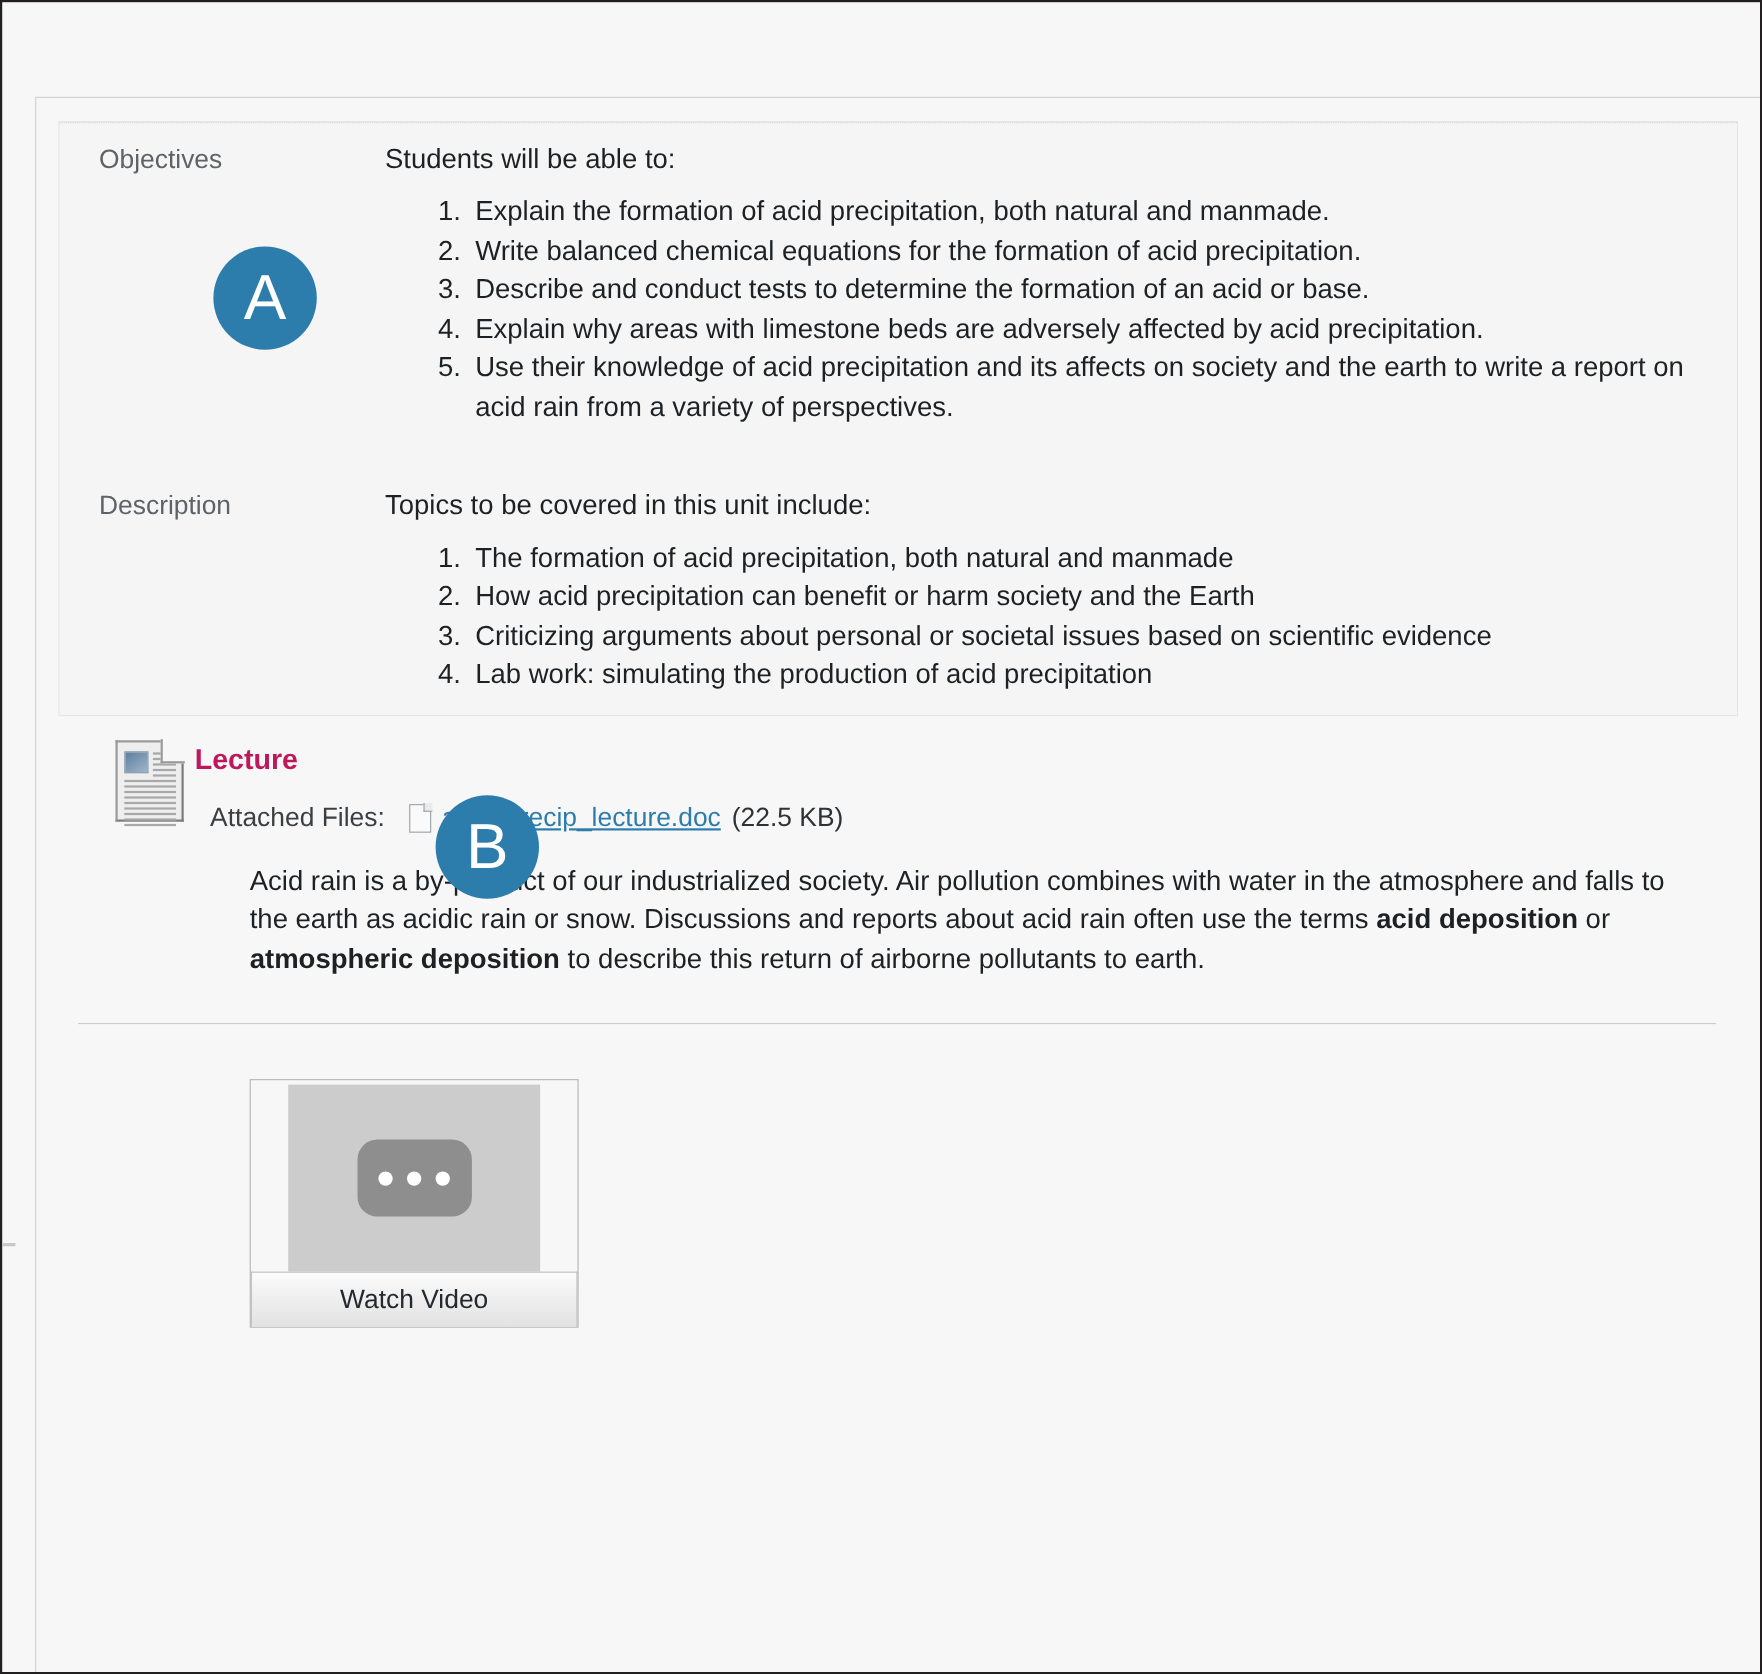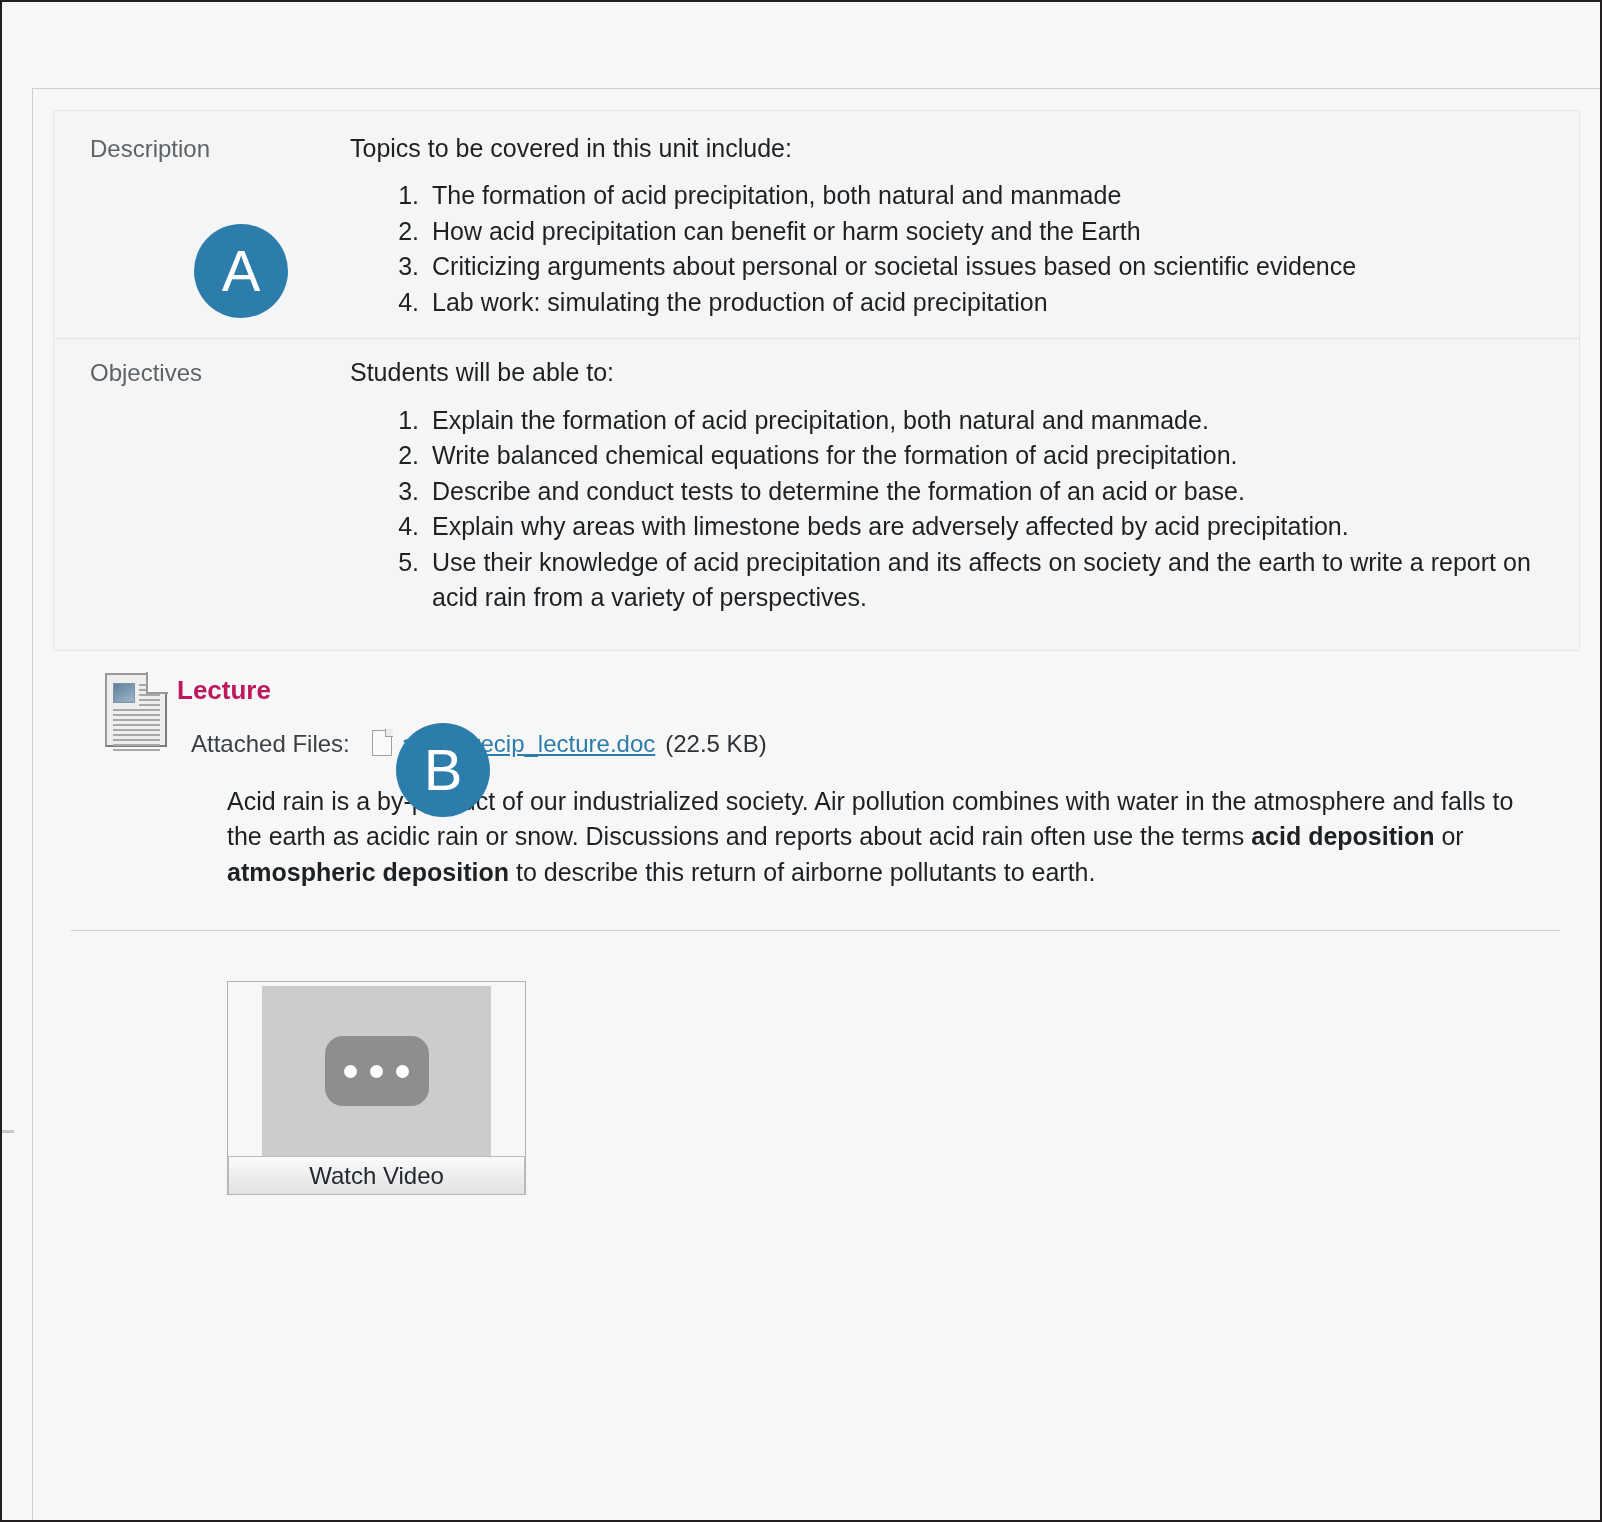--- a/index.html
+++ b/index.html
@@ -184,20 +184,21 @@
     line-height: 1.2;
     padding-top: 6px;
   }
 
   .attached {
     font-size: 24px;
     color: #2d3236;
     margin-top: 24px;
     padding-left: 14px;
     display: flex;
+    align-items: center;
     gap: 10px;
     white-space: nowrap;
   }
   .attached .label { color: #3a3f43; }
   .file-glyph {
     width: 20px; height: 26px;
     position: relative;
     display: inline-block;
     flex: 0 0 20px;
     margin-left: 12px;
@@ -286,21 +287,21 @@
     justify-content: center;
     gap: 13px;
   }
   .placeholder span {
     width: 13px; height: 13px; border-radius: 50%;
     background: #ffffff;
     display: block;
   }
   .watch-btn {
     margin-top: 0;
-    height: 38px;
+    height: 50px;
     background: linear-gradient(to bottom,#fbfbfb 0%,#efefef 45%,#e2e2e2 100%);
     border: 1px solid #bdbdbd;
     border-bottom: none;
     display: flex;
     align-items: center;
     justify-content: center;
     font-size: 24px;
     color: #23292e;
     margin-left: -4px;
     margin-right: -4px;
@@ -312,44 +313,44 @@
 
 <div class="screen">
 
 
   <div class="badge badge-a">A</div>
   <div class="badge badge-b">B</div>
 
   <div class="content-panel">
 
     <div class="meta-box">
-
-      <div class="meta-row">
-        <div class="meta-label">Description</div>
-        <div class="meta-body">
-          <p class="meta-intro">Topics to be covered in this unit include:</p>
-          <ol class="meta-list">
-            <li>The formation of acid precipitation, both natural and manmade</li>
-            <li>How acid precipitation can benefit or harm society and the Earth</li>
-            <li>Criticizing arguments about personal or societal issues based on scientific evidence</li>
-            <li>Lab work: simulating the production of acid precipitation</li>
-          </ol>
-        </div>
-      </div>
 
       <div class="meta-row objectives">
         <div class="meta-label">Objectives</div>
         <div class="meta-body">
           <p class="meta-intro">Students will be able to:</p>
           <ol class="meta-list">
             <li>Explain the formation of acid precipitation, both natural and manmade.</li>
             <li>Write balanced chemical equations for the formation of acid precipitation.</li>
             <li>Describe and conduct tests to determine the formation of an acid or base.</li>
             <li>Explain why areas with limestone beds are adversely affected by acid precipitation.</li>
             <li>Use their knowledge of acid precipitation and its affects on society and the earth to write a report on acid rain from a variety of perspectives.</li>
+          </ol>
+        </div>
+      </div>
+
+      <div class="meta-row">
+        <div class="meta-label">Description</div>
+        <div class="meta-body">
+          <p class="meta-intro">Topics to be covered in this unit include:</p>
+          <ol class="meta-list">
+            <li>The formation of acid precipitation, both natural and manmade</li>
+            <li>How acid precipitation can benefit or harm society and the Earth</li>
+            <li>Criticizing arguments about personal or societal issues based on scientific evidence</li>
+            <li>Lab work: simulating the production of acid precipitation</li>
           </ol>
         </div>
       </div>
 
     </div>
 
     <div class="section lecture-section">
       <div class="item-head">
         <div class="item-icon-col">
           <span class="doc-icon">

